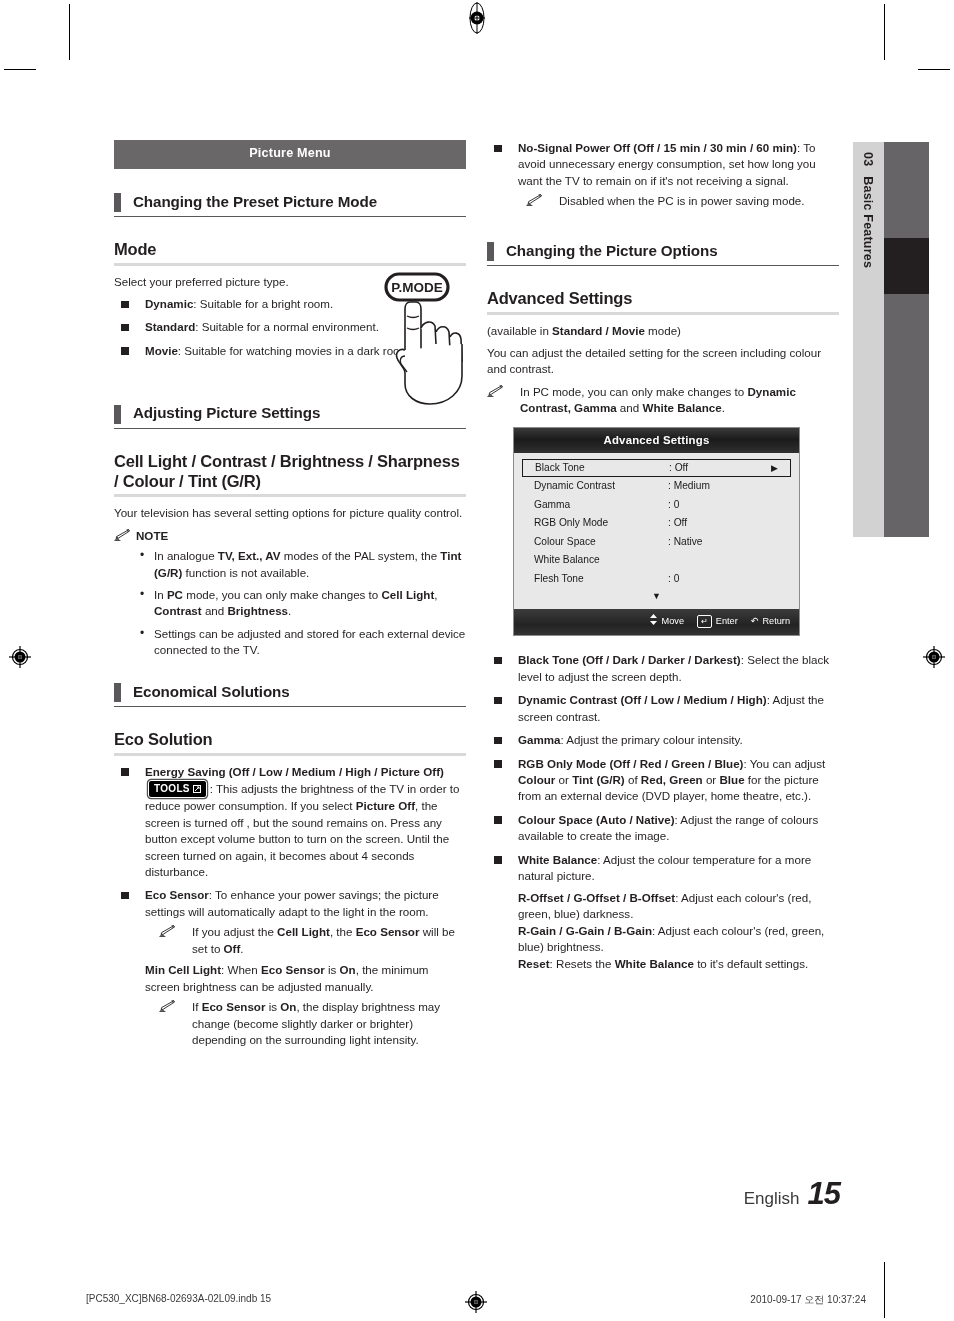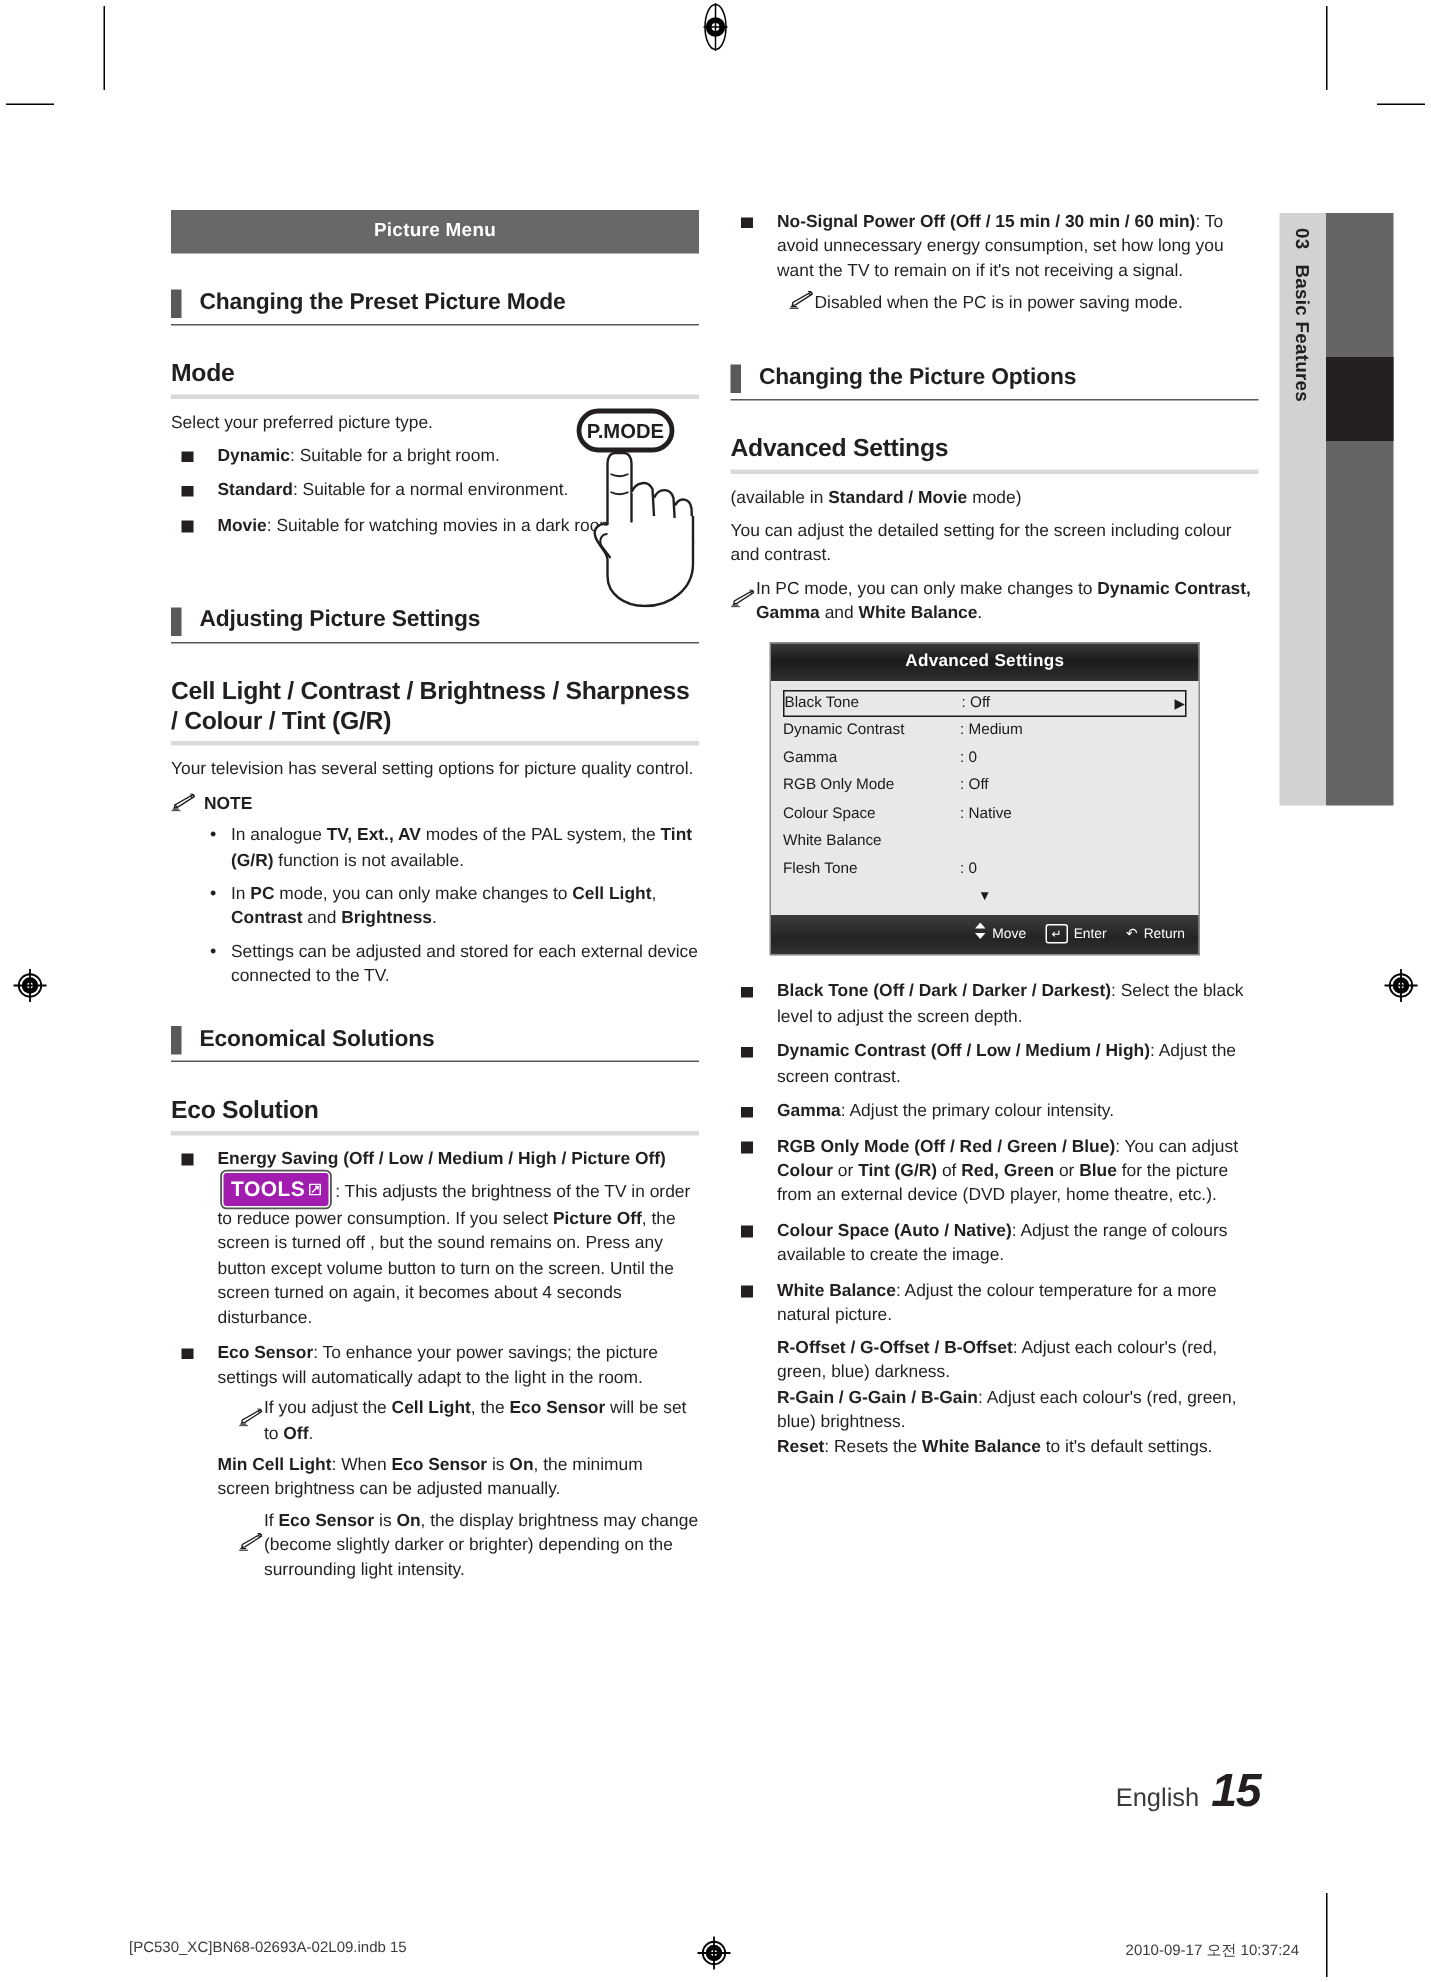--- a/index.html
+++ b/index.html
@@ -176,37 +176,37 @@
     content: "\2022";
     position: absolute;
     left: 0;
     top: -1px;
     font-size: 12px;
   }
 
   
   .note-line {
     display: flex;
-    align-items: center;
-    gap: 1px;
+    align-items: flex-start;
+    gap: 17px;
     margin: 4px 0 5px 0;
   }
   .note-line.indent { padding-left: 28px; }
   .note-line .body { flex: 1; }
 
   
   .tools-chip {
     display: inline-flex;
     align-items: center;
     gap: 3px;
-    background: #a21caf;
+    background: #000000;
     color: #ffffff;
     border-radius: 3px;
     padding: 1px 5px 1px 5px;
-    font-size: 14px;
+    font-size: 10px;
     font-weight: bold;
     letter-spacing: 0.3px;
     vertical-align: 1px;
     border: 1.5px solid #fff;
     box-shadow: 0 0 0 1.2px #545254;
     margin: 0 3px;
   }
 
   
   .pmode-fig {
@@ -233,22 +233,23 @@
     font-size: 11.4px;
     text-align: center;
     padding: 4px 0 5px;
     letter-spacing: 0.2px;
   }
   .osd-body { padding: 6px 8px 2px 8px; }
   .osd-row {
     display: flex;
     align-items: center;
     height: 18.5px;
-    padding: 0 0;
+    padding: 0 12px;
     box-sizing: border-box;
+    gap: 16px;
   }
   .osd-row.sel {
     border: 1.4px solid #1a1a1a;
     background: #e8e8e8;
   }
   .osd-label { width: 118px; flex: none; }
   .osd-value { flex: 1; }
   .osd-arrow { font-size: 9px; }
   .osd-scroll {
     text-align: center;

